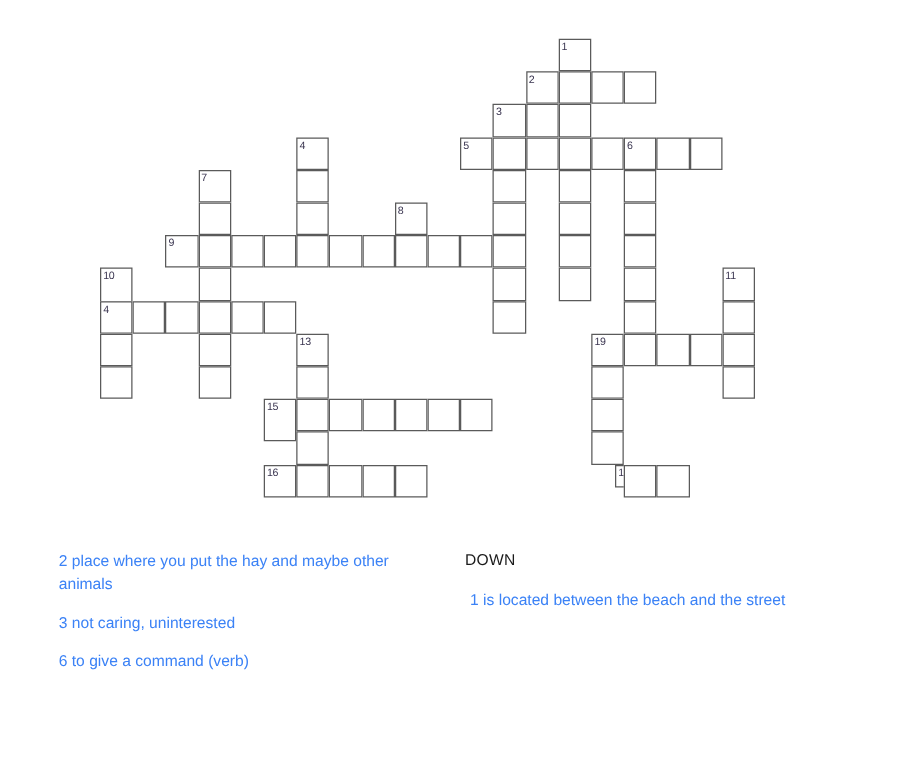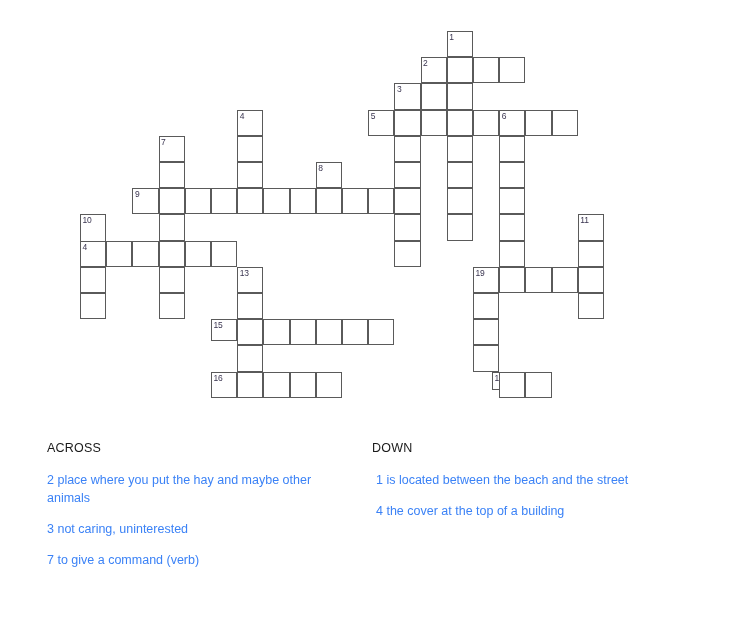--- a/index.html
+++ b/index.html
@@ -191,21 +191,21 @@
     </div>
     <div class="cell" style="left: 499.2px; top: 266.8px; width: 26.2px; height: 26.2px;"></div>
     <div class="cell" style="left: 525.4px; top: 266.8px; width: 26.2px; height: 26.2px;"></div>
     <div class="cell" style="left: 551.6px; top: 266.8px; width: 26.2px; height: 26.2px;"></div>
     <div class="cell" style="left: 577.8px; top: 266.8px; width: 26.2px; height: 26.2px;"></div>
     <div class="cell" style="left: 80px; top: 293px; width: 26.2px; height: 26.2px;"></div>
     <div class="cell" style="left: 158.6px; top: 293px; width: 26.2px; height: 26.2px;"></div>
     <div class="cell" style="left: 237.2px; top: 293px; width: 26.2px; height: 26.2px;"></div>
     <div class="cell" style="left: 473px; top: 293px; width: 26.2px; height: 26.2px;"></div>
     <div class="cell" style="left: 577.8px; top: 293px; width: 26.2px; height: 26.2px;"></div>
-    <div class="cell" style="left: 211px; top: 319.2px; width: 26.2px; height: 22px;">
+    <div class="cell" style="left: 211px; top: 319.2px; width: 26.2px; height: 34px;">
       <span class="num">15</span>
     </div>
     <div class="cell" style="left: 237.2px; top: 319.2px; width: 26.2px; height: 26.2px;"></div>
     <div class="cell" style="left: 263.4px; top: 319.2px; width: 26.2px; height: 26.2px;"></div>
     <div class="cell" style="left: 289.6px; top: 319.2px; width: 26.2px; height: 26.2px;"></div>
     <div class="cell" style="left: 315.8px; top: 319.2px; width: 26.2px; height: 26.2px;"></div>
     <div class="cell" style="left: 342px; top: 319.2px; width: 26.2px; height: 26.2px;"></div>
     <div class="cell" style="left: 368.2px; top: 319.2px; width: 26.2px; height: 26.2px;"></div>
     <div class="cell" style="left: 473px; top: 319.2px; width: 26.2px; height: 26.2px;"></div>
     <div class="cell" style="left: 237.2px; top: 345.4px; width: 26.2px; height: 26.2px;"></div>
@@ -219,27 +219,25 @@
     <div class="cell" style="left: 315.8px; top: 371.6px; width: 26.2px; height: 26.2px;"></div>
     <div class="cell" style="left: 492px; top: 371.6px; width: 26.2px; height: 18px;">
       <span class="num">17</span>
     </div>
     <div class="cell" style="left: 499.2px; top: 371.6px; width: 26.2px; height: 26.2px;"></div>
     <div class="cell" style="left: 525.4px; top: 371.6px; width: 26.2px; height: 26.2px;"></div>
   </div>
 
 <div id="clues">
   <div class="clue-col" id="clue-col-across">
-    <div class="clue-heading">ACROSS</div>
     <ul class="clue-list" id="across-list">
         <li class="clue-item">2 place where you put the hay and maybe other animals</li>
         <li class="clue-item">3 not caring, uninterested</li>
-        <li class="clue-item">7 to give a command (verb)</li>
+        <li class="clue-item">6 to give a command (verb)</li>
       </ul>
   </div>
   <div class="clue-col" id="clue-col-down">
     <div class="clue-heading">DOWN</div>
     <ul class="clue-list" id="down-list">
         <li class="clue-item">1 is located between the beach and the street</li>
-        <li class="clue-item">4 the cover at the top of a building</li>
       </ul>
   </div>
 </div>
 
 </body></html>

